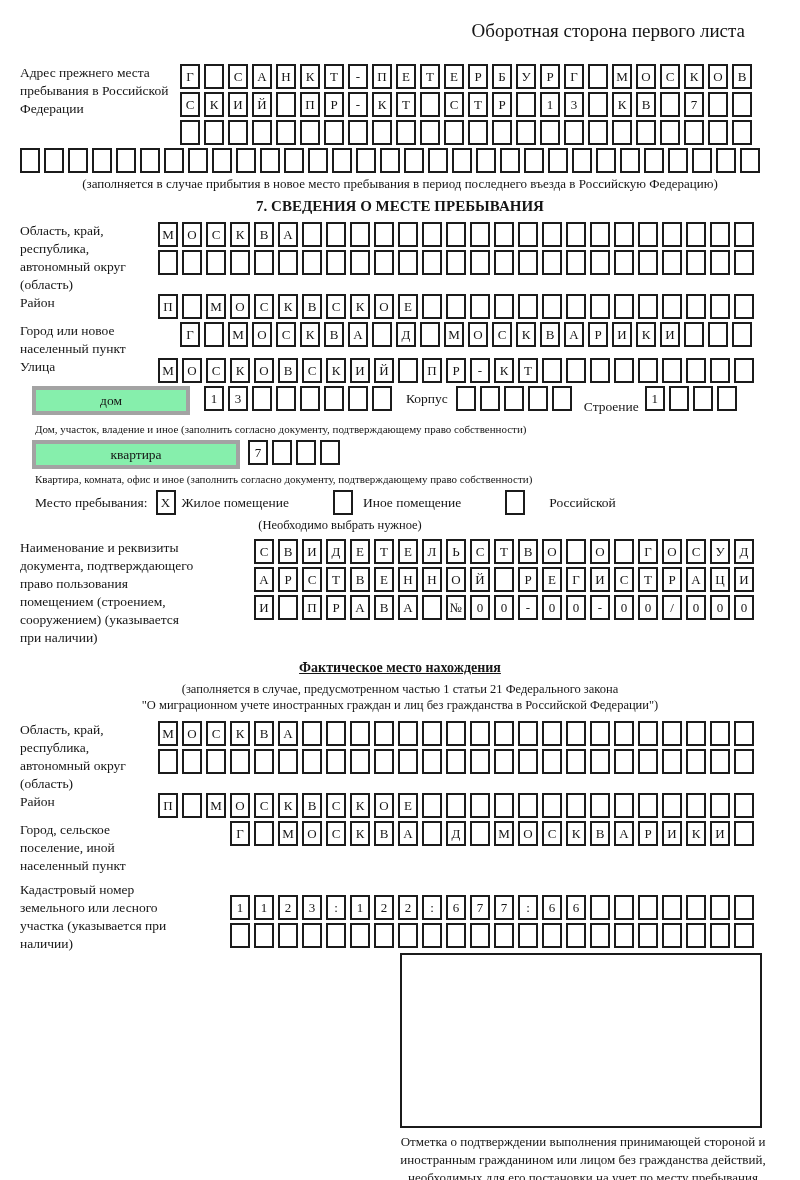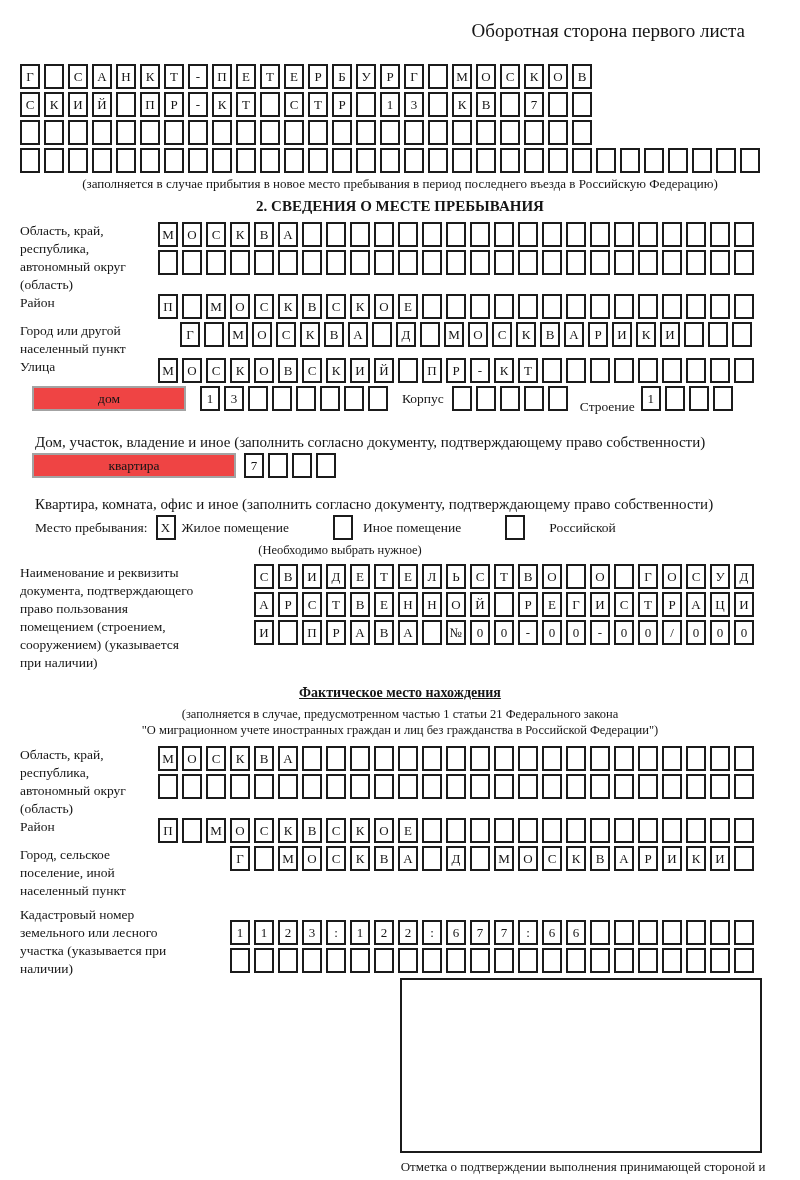--- a/index.html
+++ b/index.html
@@ -10,44 +10,45 @@
   .flabel{font-size:13.5px;line-height:18px;flex:none;box-sizing:border-box;}
   .w160{width:160px;padding-right:10px;}
   .w138{width:138px;padding-right:10px;}
   .w234{width:234px;padding-right:54px;}
   .w210{width:210px;padding-right:58px;}
   .rows{flex:none;}
   .cellrow{display:flex;margin-bottom:3px;}
   .cell{flex:none;width:16px;height:21px;border:2px solid #1b1b1b;margin-right:4px;
         text-align:center;font-size:13px;line-height:21px;background:#fff;}
   .caption{font-size:13px;text-align:center;margin:1px 0 0 0;line-height:16px;}
-  .caption-left{font-size:15px;margin:15px 0 3px 15px;line-height:16px;}
+  .caption-left{font-size:11px;margin:2px 0 3px 15px;line-height:16px;}
   .sec-title{text-align:center;font-weight:bold;font-size:15px;margin:5px 0 7px 0;line-height:18px;}
   .sub-title{text-align:center;font-weight:bold;font-size:14px;margin:12px 0 4px 0;line-height:18px;text-decoration:underline;}
   .sub-cap{text-align:center;font-size:12.5px;margin:0;line-height:16px;}
-  .boxlabel{border:2px solid #a3a3a3;height:21px;line-height:21px;text-align:center;
-            font-size:13.5px;flex:none;background:#ef4444;}
+  .boxlabel{border:4px solid #a3a3a3;height:21px;line-height:21px;text-align:center;
+            font-size:13.5px;flex:none;background:#86efac;}
   .house-row{display:flex;align-items:flex-start;margin-left:12px;}
   .inline-lbl{font-size:13.5px;line-height:25px;flex:none;}
   .stay-row{display:flex;align-items:flex-start;margin-left:15px;font-size:13.5px;line-height:25px;}
   .note{font-size:12.5px;text-align:center;margin:2px 160px 2px 40px;line-height:16px;}
   .mt24{margin-top:24px;} .mt6{margin-top:6px;} .mt8{margin-top:8px;}
   .pad-top14{padding-top:14px;}
   .stamp-wrap{margin-left:380px;width:366px;}
   .stamp-box{width:362px;height:175px;border:2px solid #1b1b1b;box-sizing:border-box;background:#fff;}
   .stamp-caption{font-size:13px;text-align:center;margin-top:5px;line-height:18px;}
 </style>
 </head>
 <body>
 
 <div class="page">
 
   <div class="header-note">Оборотная сторона первого листа</div>
 
   <div class="field mt24">
+    <div class="flabel w160">Адрес прежнего места пребывания в Российской Федерации</div>
     <div class="rows">
       <div class="cellrow">
           <span class="cell">Г</span>
           <span class="cell"></span>
           <span class="cell">С</span>
           <span class="cell">А</span>
           <span class="cell">Н</span>
           <span class="cell">К</span>
           <span class="cell">Т</span>
           <span class="cell">-</span>
@@ -150,21 +151,21 @@
       <span class="cell"></span>
       <span class="cell"></span>
       <span class="cell"></span>
       <span class="cell"></span>
       <span class="cell"></span>
       <span class="cell"></span>
       <span class="cell"></span>
     </div>
   <div class="caption">(заполняется в случае прибытия в новое место пребывания в период последнего въезда в Российскую Федерацию)</div>
 
-  <div class="sec-title">2. СВЕДЕНИЯ О МЕСТЕ ПРЕБЫВАНИЯ</div>
+  <div class="sec-title">7. СВЕДЕНИЯ О МЕСТЕ ПРЕБЫВАНИЯ</div>
 
   <div class="field">
     <div class="flabel w138">Область, край, республика, автономный округ (область)</div>
     <div class="rows">
       <div class="cellrow">
           <span class="cell">М</span>
           <span class="cell">О</span>
           <span class="cell">С</span>
           <span class="cell">К</span>
           <span class="cell">В</span>
@@ -244,21 +245,21 @@
         <span class="cell"></span>
         <span class="cell"></span>
         <span class="cell"></span>
         <span class="cell"></span>
         <span class="cell"></span>
         <span class="cell"></span>
       </div>
   </div>
 
   <div class="field">
-    <div class="flabel w160">Город или другой населенный пункт</div>
+    <div class="flabel w160">Город или новое населенный пункт</div>
     <div class="cellrow">
         <span class="cell">Г</span>
         <span class="cell"></span>
         <span class="cell">М</span>
         <span class="cell">О</span>
         <span class="cell">С</span>
         <span class="cell">К</span>
         <span class="cell">В</span>
         <span class="cell">А</span>
         <span class="cell"></span>

